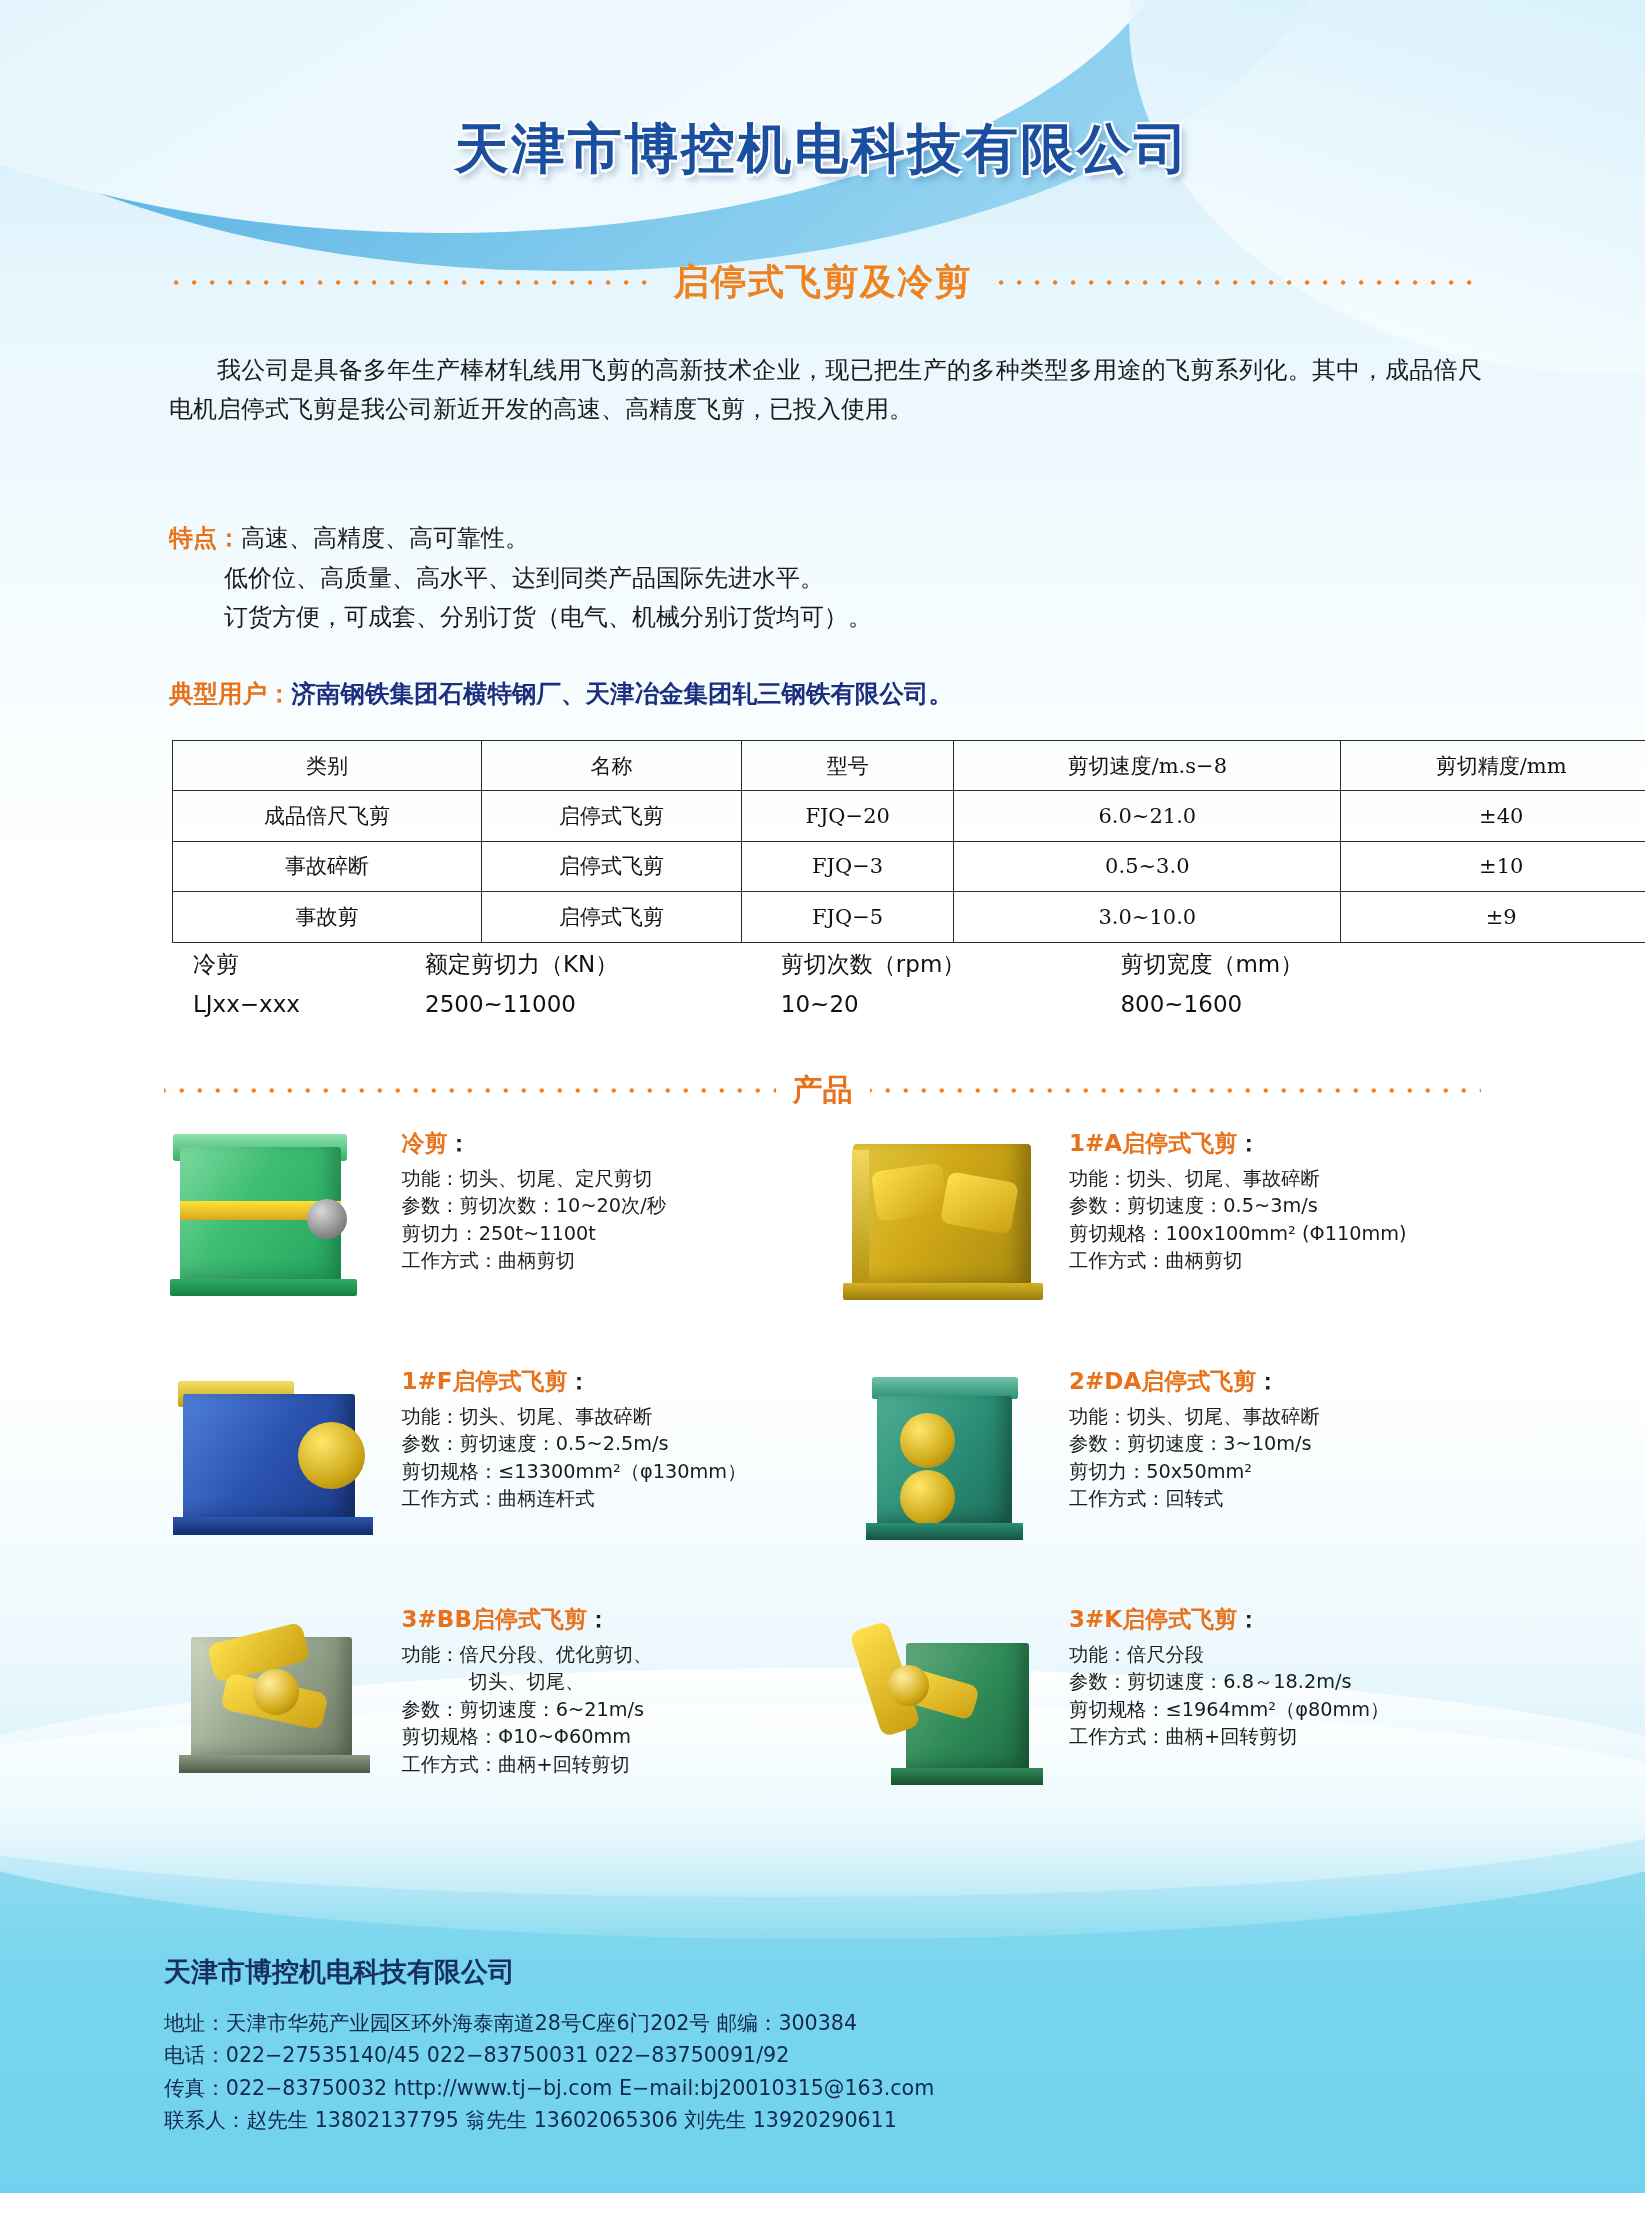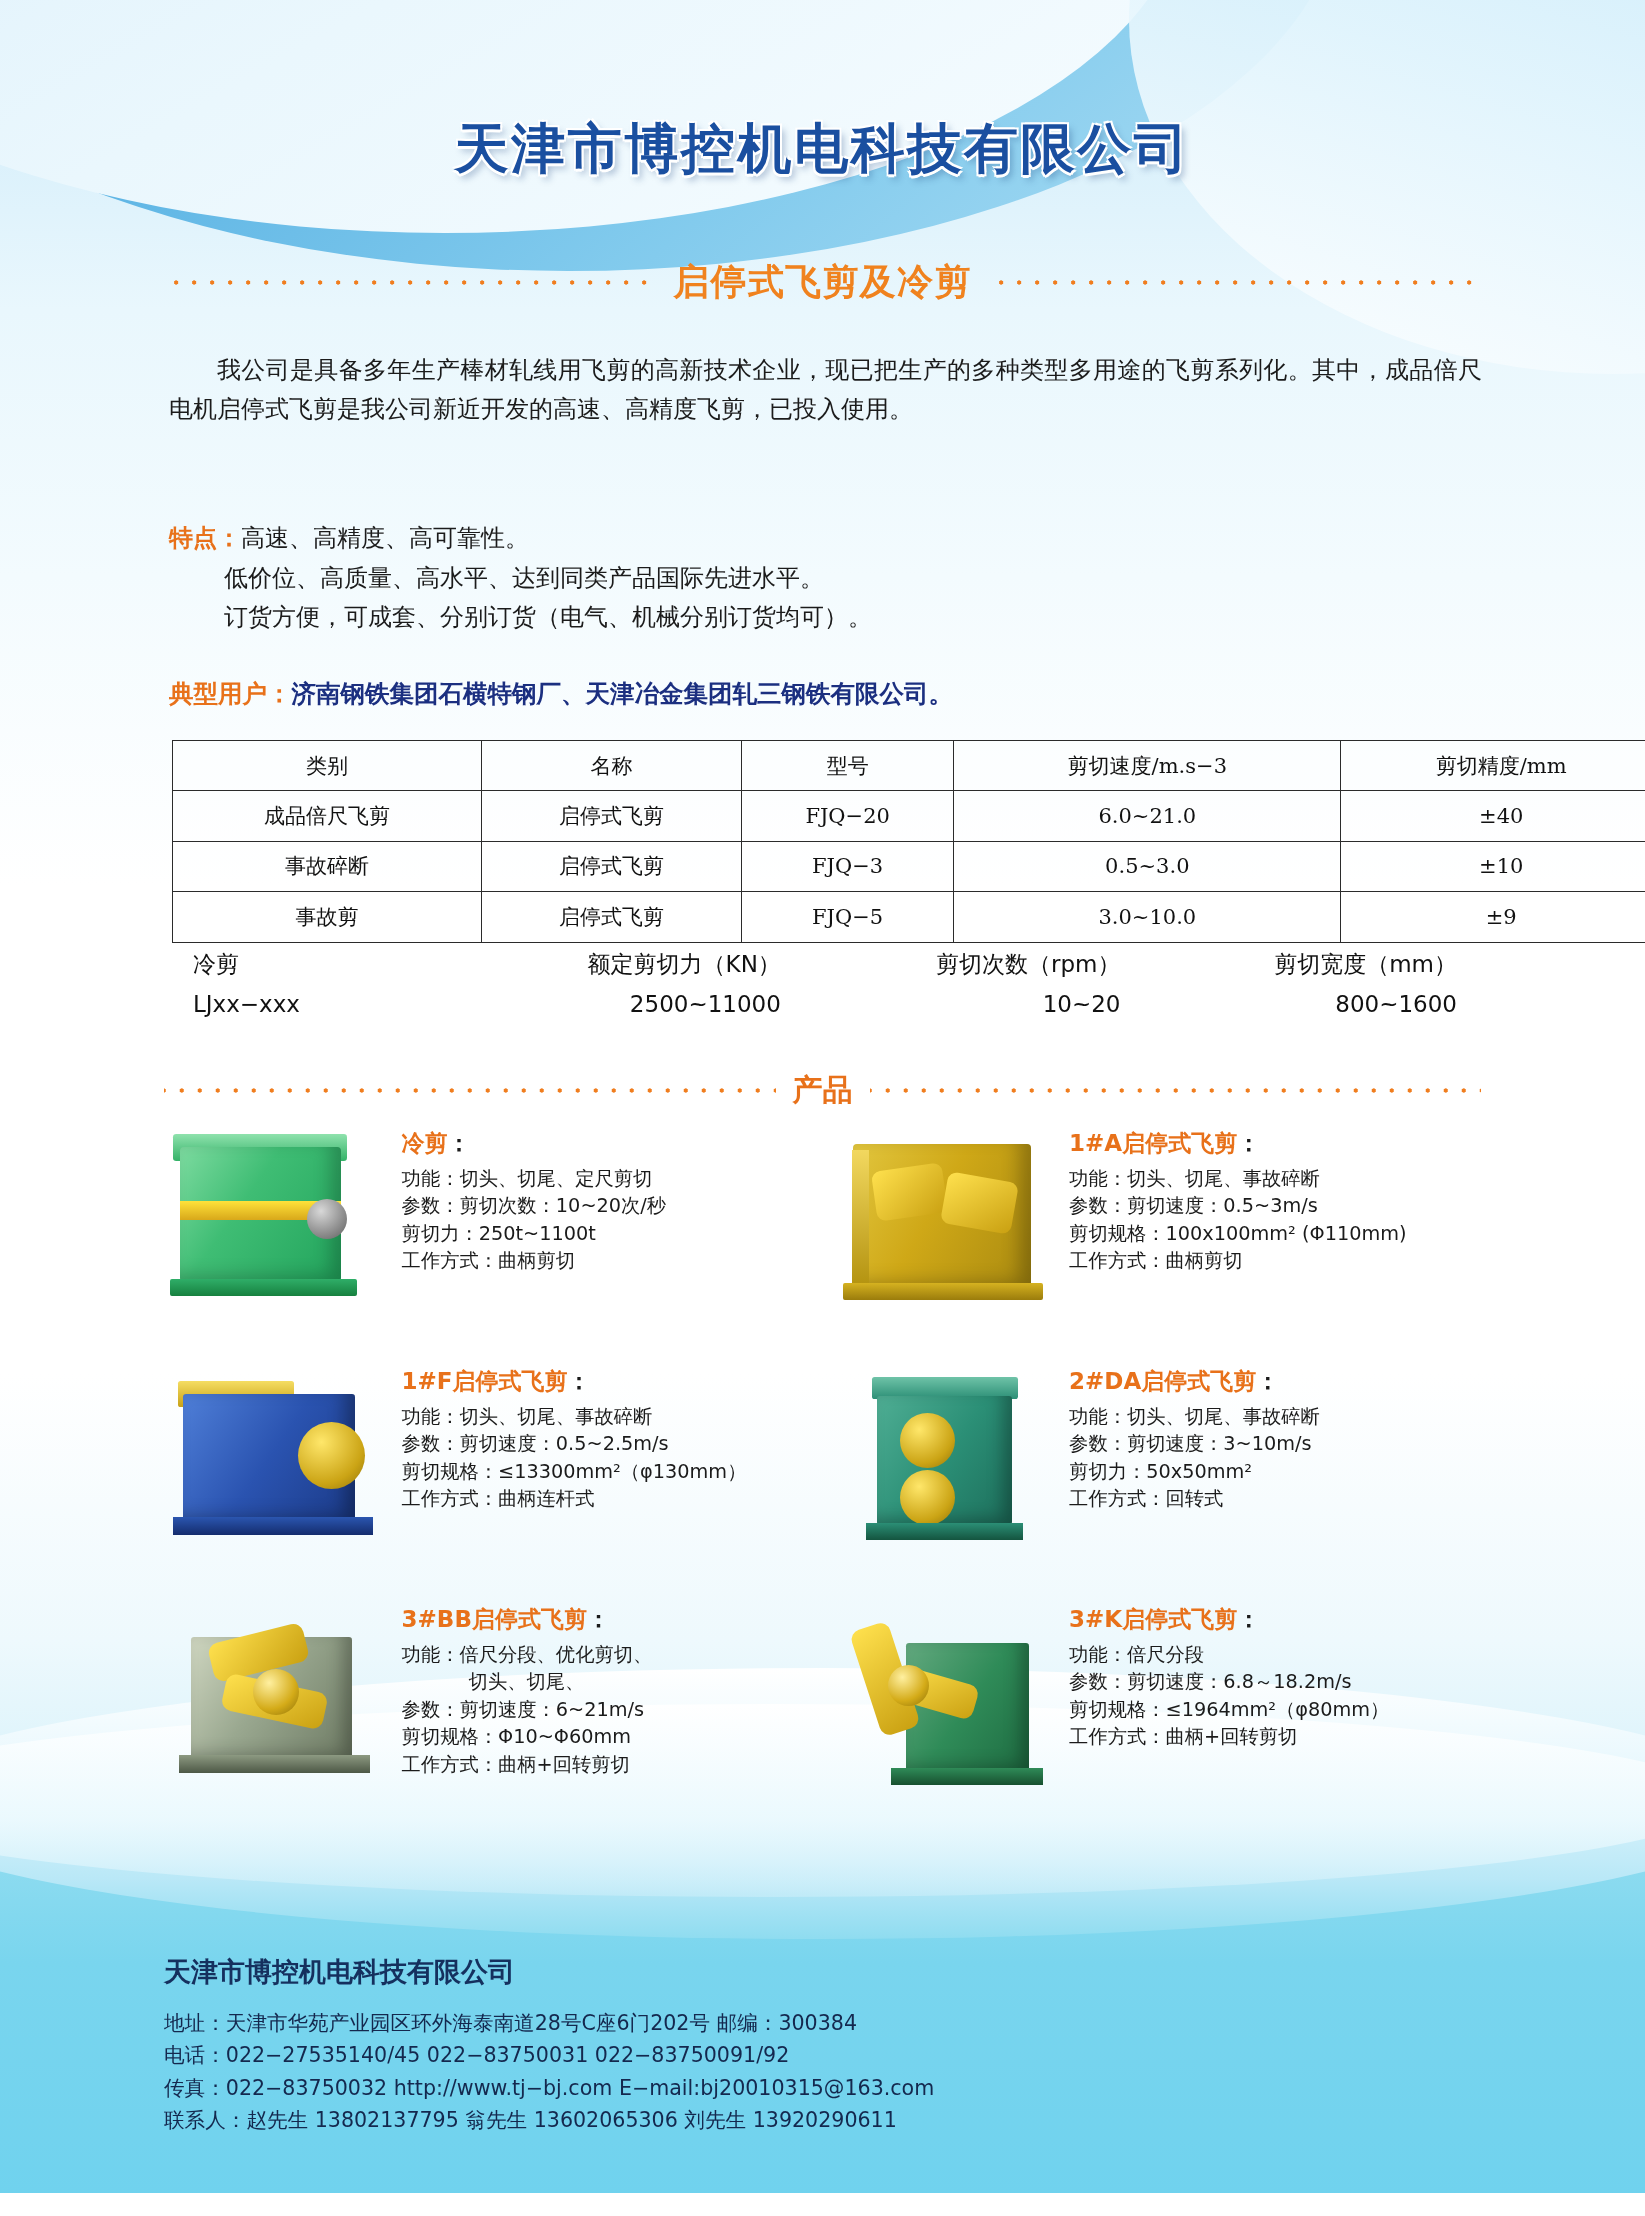--- a/index.html
+++ b/index.html
@@ -230,21 +230,21 @@
     left: 193px;
     top: 943px;
     width: 1264px;
     font-family: "DejaVu Sans", "Liberation Sans", sans-serif;
     font-size: 23px;
     color: #111;
     border-collapse: collapse;
   }
   .cold-table td {
     padding: 5.8px 0;
-    text-align: right;
+    text-align: left;
     white-space: nowrap;
   }
   .cold-table td.first { text-align: left; width: 232px; }
 
   
   .products-row {
     position: absolute;
     left: 164px;
     right: 164px;
     top: 1070px;
@@ -526,21 +526,21 @@
     <div class="users-line">
       <span>典型用户：</span><span class="users-value">济南钢铁集团石横特钢厂、天津冶金集团轧三钢铁有限公司。</span>
     </div>
 
     <table class="spec-table">
       <thead>
         <tr>
           <th>类别</th>
           <th>名称</th>
           <th>型号</th>
-          <th>剪切速度/m.s−3</th>
+          <th>剪切速度/m.s−8</th>
           <th>剪切精度/mm</th>
         </tr>
       </thead>
       <tbody>
         <tr>
           <td>成品倍尺飞剪</td>
           <td>启停式飞剪</td>
           <td>FJQ−20</td>
           <td>6.0~21.0</td>
           <td>±40</td>

